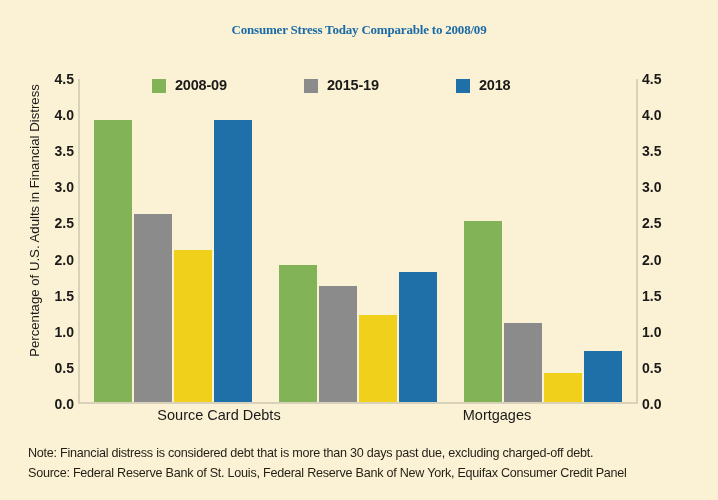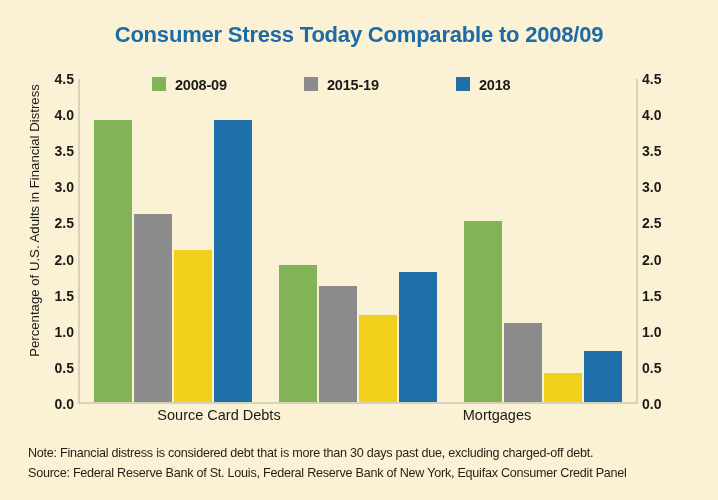--- a/index.html
+++ b/index.html
@@ -22,39 +22,39 @@
   }
 
   
   .chart-title {
     position: absolute;
     top: 22px;
     left: 0;
     width: 718px;
     text-align: center;
     color: #1a6ba6;
-    font-size: 22px;
+    font-size: 13px;
     font-weight: bold;
     letter-spacing: -0.2px;
-    font-family: Liberation Sans, sans-serif;
+    font-family: Liberation Serif, serif;
   }
 
   
   .legend {
     position: absolute;
     top: 75px;
     left: 152px;
     width: 470px;
     height: 20px;
     display: flex;
     align-items: center;
   }
   .legend-item {
     display: flex;
-    align-items: flex-start;
+    align-items: flex-end;
     width: 152px;
   }
   .legend-swatch {
     width: 14px;
     height: 14px;
     margin-right: 9px;
     flex: none;
   }
   .legend-label {
     font-size: 14.5px;

